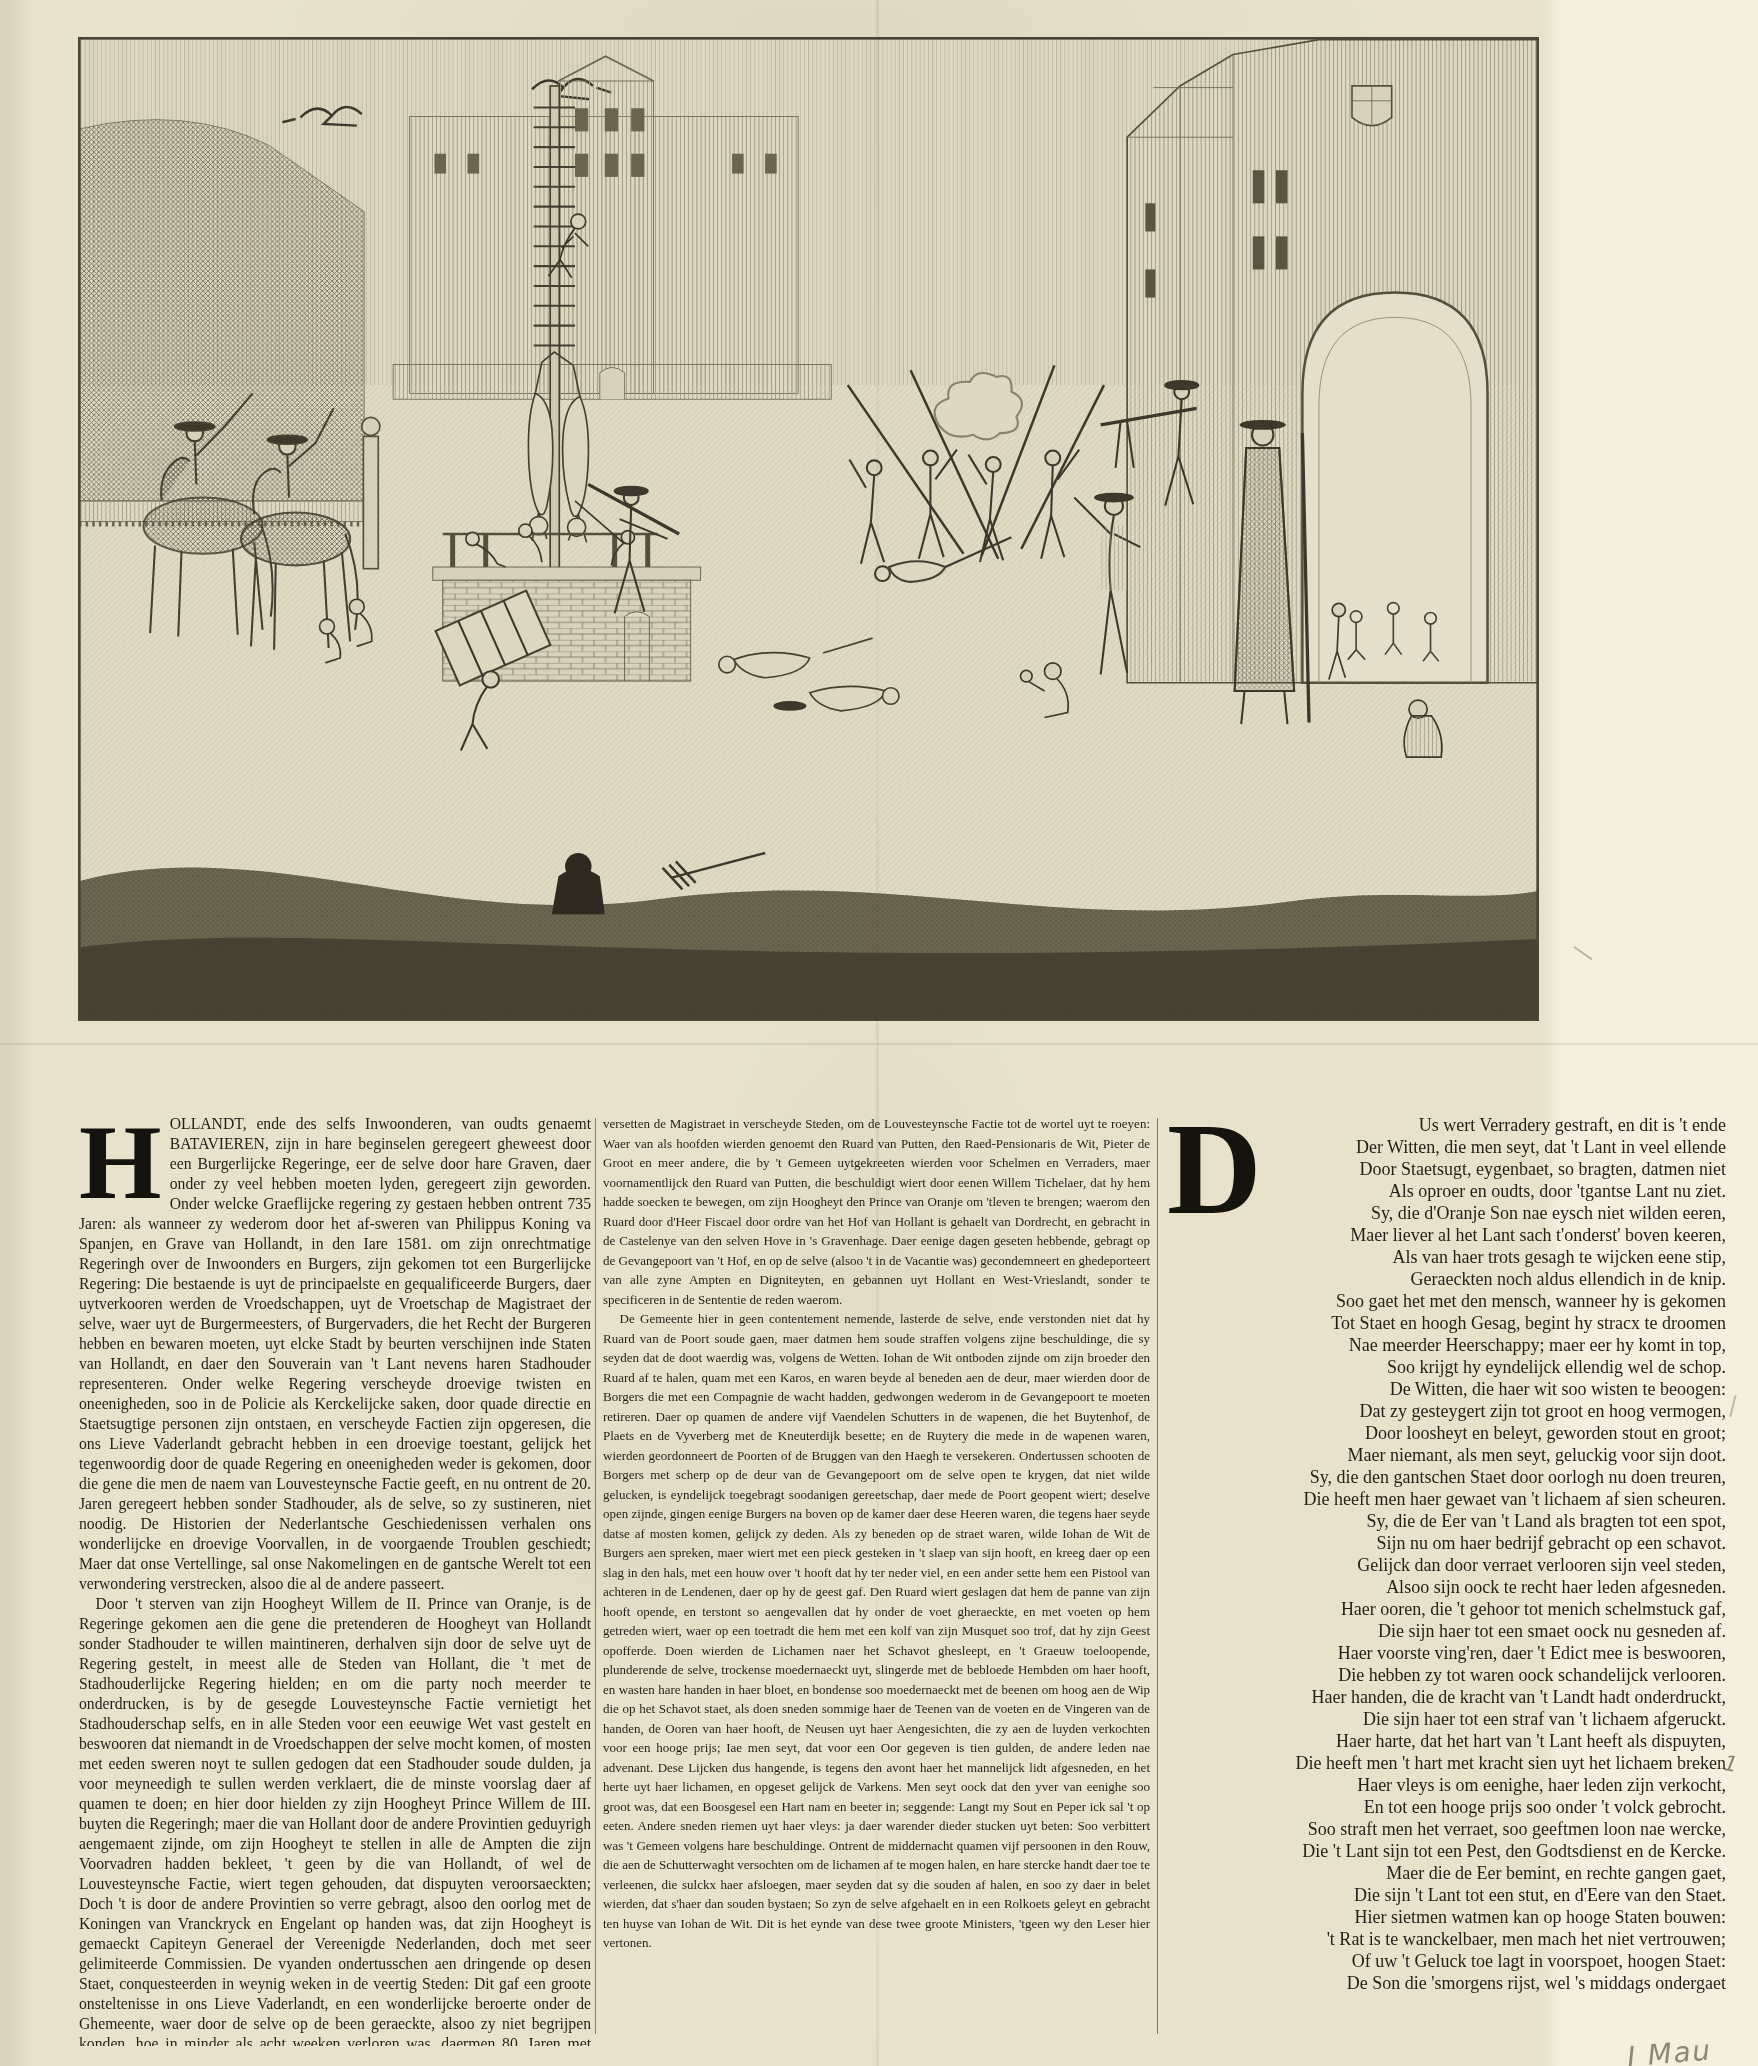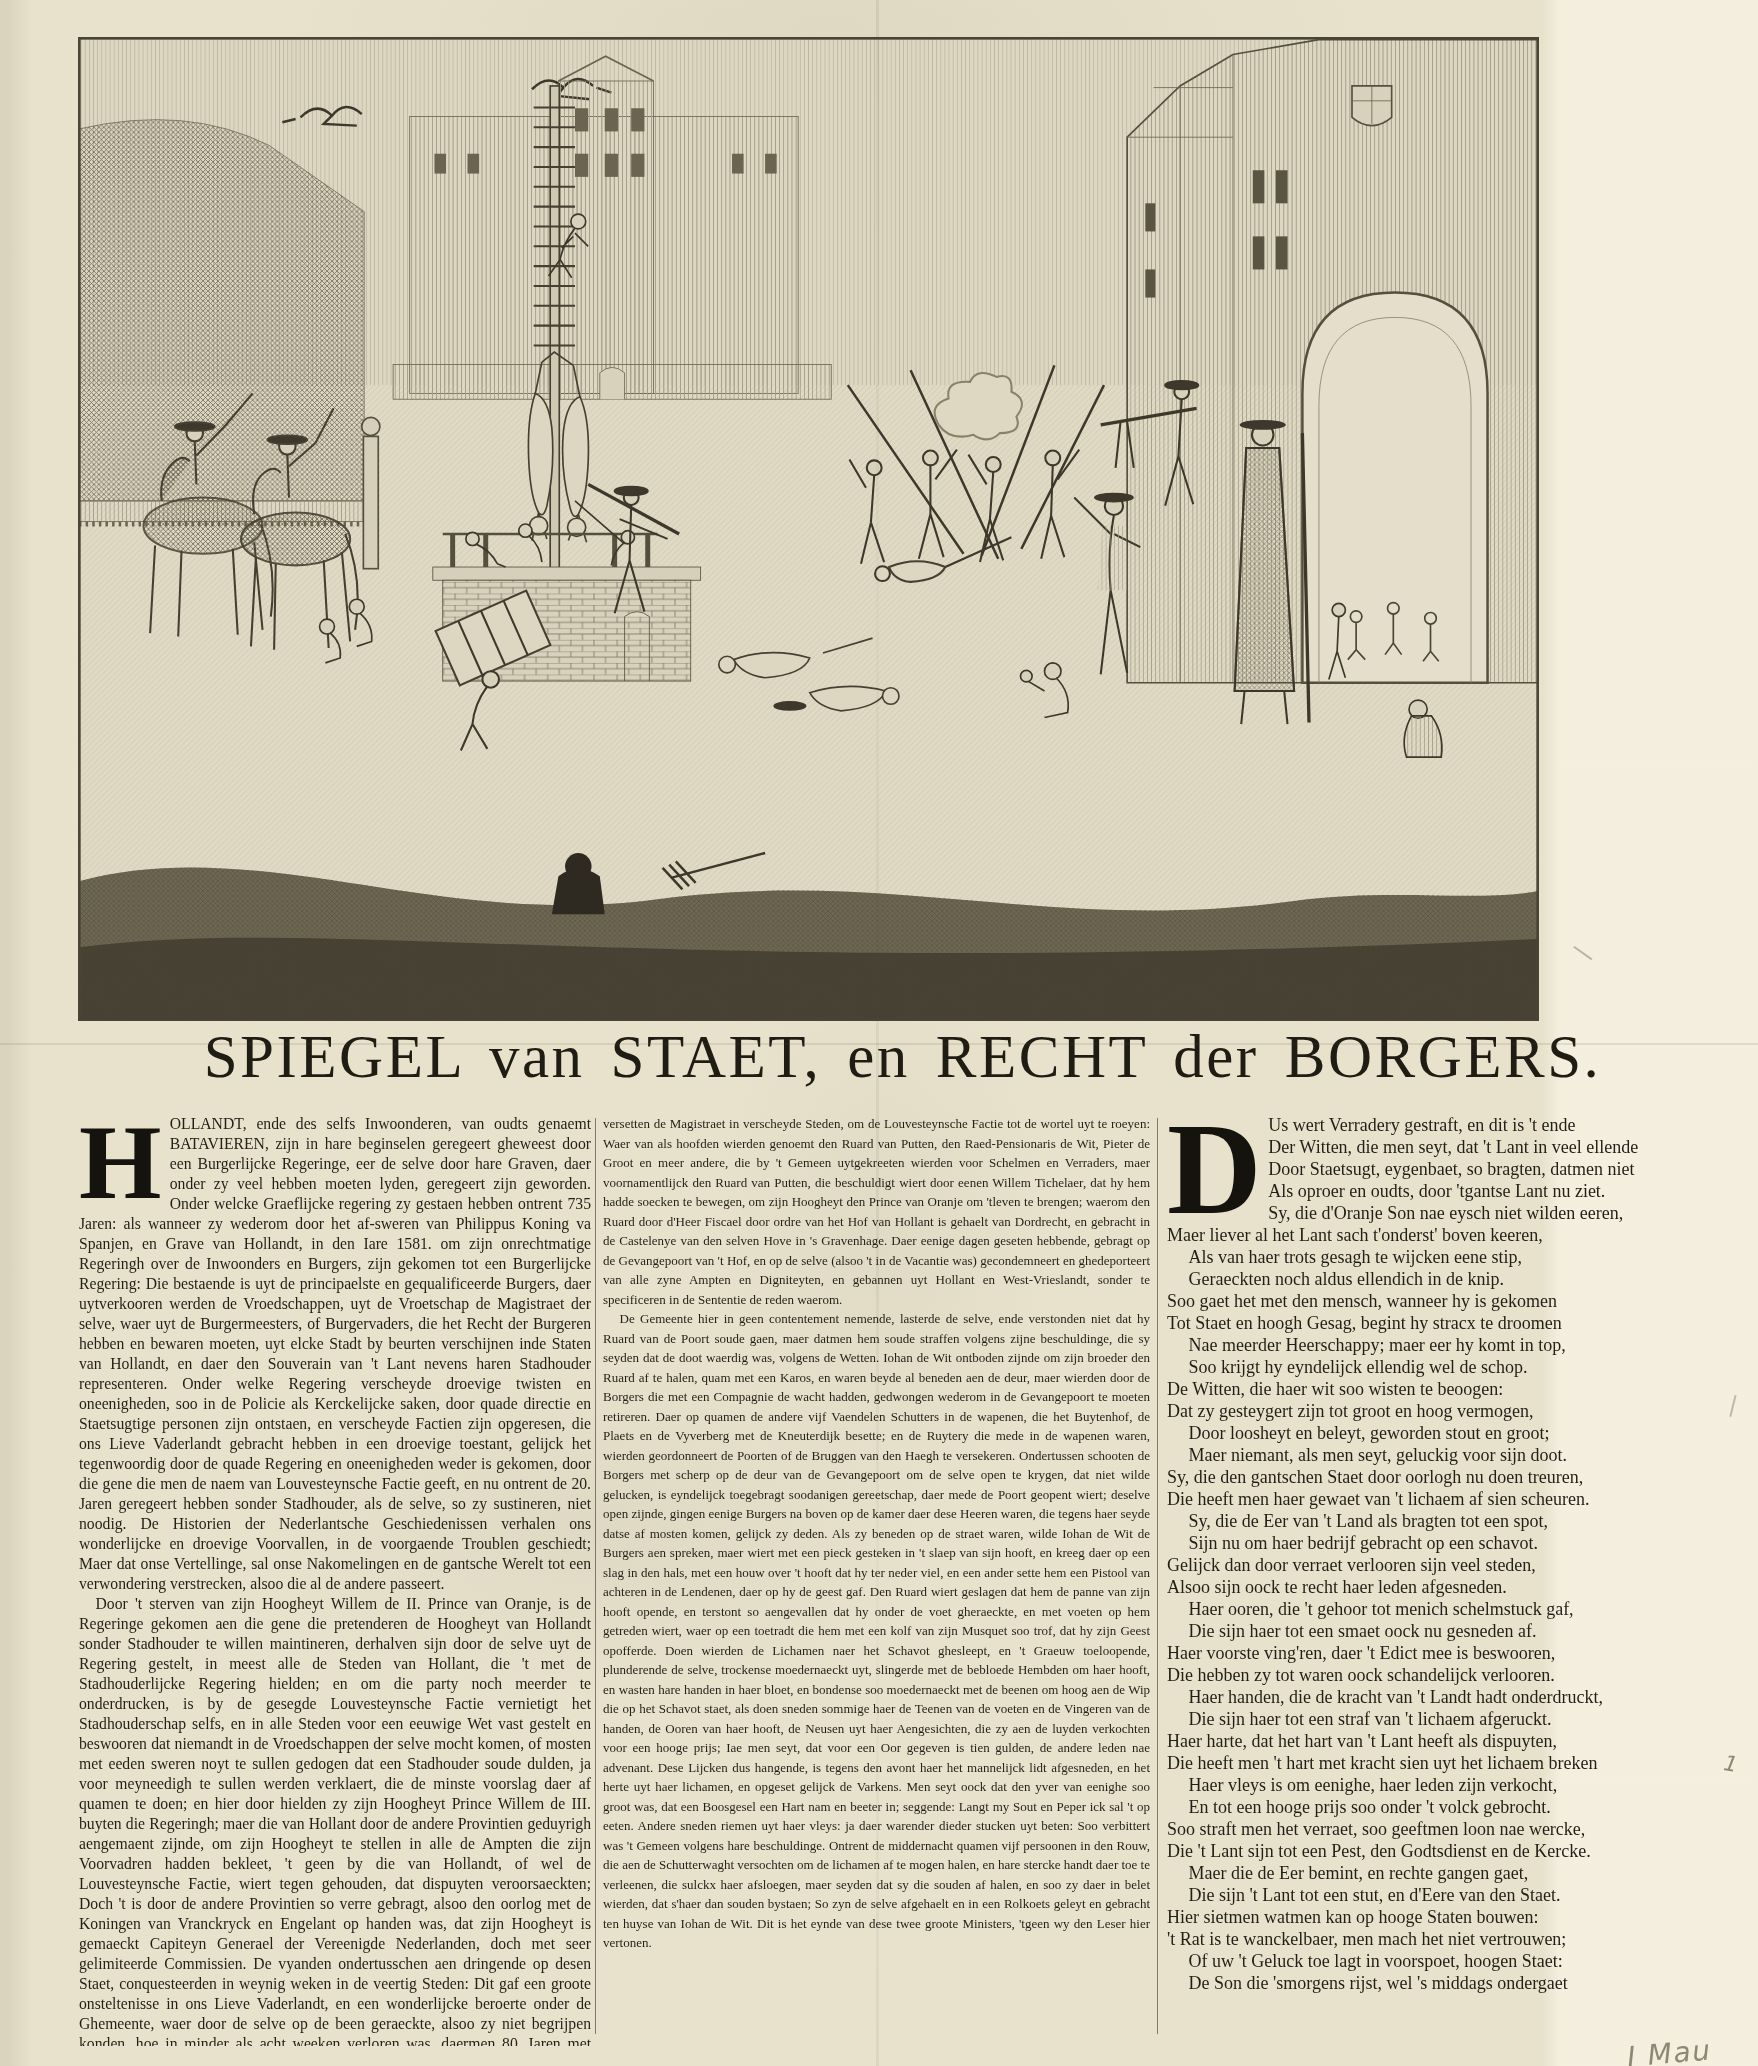--- a/index.html
+++ b/index.html
@@ -29,21 +29,21 @@
   .col1{left:79px;width:512px;font-size:15.7px;line-height:20px;}
   .col2{left:603px;width:547px;font-size:13px;line-height:19.5px;}
   .col3{left:1167px;width:559px;font-size:18px;line-height:22px;text-align:left;}
   .rule{position:absolute;top:1118px;width:0.8px;height:916px;background:rgba(60,54,40,.6);}
   .rule1{left:595px;} .rule2{left:1157px;}
   .col p{margin:0;}
   .col .p2{text-indent:16.5px;}
   .dropcap{float:left;font-weight:bold;color:#15130d;line-height:.8;}
   .dc-h{font-size:106px;padding:6.6px 8.3px 0 0;}
   .dc-d{font-size:131px;padding:3.3px 6.6px 0 0;}
-  .pline{white-space:nowrap;}
+  .pline{white-space:nowrap;text-align:right;}
   .pline.ind{padding-left:21.5px;}
   
   .pencil{position:absolute;color:#8e8773;font-family:"DejaVu Sans",sans-serif;font-style:italic;}
   .pencil-sig{left:1627px;top:2037px;font-size:28px;transform:rotate(-5deg);letter-spacing:1.7px;}
   .pencil-1{left:1724px;top:1751px;font-size:21.5px;transform:rotate(10deg);}
   .pencil-dash{left:1572px;top:952px;width:21.5px;height:1.7px;background:#948d79;transform:rotate(35deg);opacity:.6;}
   .pencil-tick{left:1732px;top:1395px;width:1.7px;height:21.5px;background:#948d79;transform:rotate(14deg);opacity:.55;}
 </style>
 </head>
 <body>
@@ -298,21 +298,20 @@
       <path d="M0,1100 C300,1060 700,1140 1765,1090 L1765,1188 L0,1188 Z" fill="#403a2d" opacity="0.8"></path>
       <g fill="#2e2a21">
         <circle cx="604" cy="1002" r="16"></circle>
           <path d="M580,1014 Q604,996 630,1014 L636,1060 L572,1060 Z"></path>
       </g>
     </g>
 
     <rect x="1" y="1" width="1763" height="1186" fill="none" stroke="#4a4437" stroke-width="2"></rect>
   </svg>
 
-  <h1 class="title">SPIEGEL van STAET, en RECHT der BORGERS.</h1>
 
   <div class="col col1">
     <p class="p1"><span class="dropcap dc-h">H</span><span>OLLANDT, ende des selfs Inwoonderen, van oudts genaemt BATAVIEREN, zijn in hare beginselen geregeert gheweest door een Burgerlijcke Regeringe, eer de selve door hare Graven, daer onder zy veel hebben moeten lyden, geregeert zijn geworden. Onder welcke Graeflijcke regering zy gestaen hebben ontrent 735 Jaren: als wanneer zy wederom door het af-sweren van Philippus Koning va Spanjen, en Grave van Hollandt, in den Iare 1581. om zijn onrechtmatige Regeringh over de Inwoonders en Burgers, zijn gekomen tot een Burgerlijcke Regering: Die bestaende is uyt de principaelste en gequalificeerde Burgers, daer uytverkooren werden de Vroedschappen, uyt de Vroetschap de Magistraet der selve, waer uyt de Burgermeesters, of Burgervaders, die het Recht der Burgeren hebben en bewaren moeten, uyt elcke Stadt by beurten verschijnen inde Staten van Hollandt, en daer den Souverain van 't Lant nevens haren Stadhouder representeren. Onder welke Regering verscheyde droevige twisten en oneenigheden, soo in de Policie als Kerckelijcke saken, door quade directie en Staetsugtige personen zijn ontstaen, en verscheyde Factien zijn opgeresen, die ons Lieve Vaderlandt gebracht hebben in een droevige toestant, gelijck het tegenwoordig door de quade Regering en oneenigheden weder is gekomen, door die gene die men de naem van Louvesteynsche Factie geeft, en nu ontrent de 20. Jaren geregeert hebben sonder Stadhouder, als de selve, so zy sustineren, niet noodig. De Historien der Nederlantsche Geschiedenissen verhalen ons wonderlijcke en droevige Voorvallen, in de voorgaende Troublen geschiedt; Maer dat onse Vertellinge, sal onse Nakomelingen en de gantsche Werelt tot een verwondering verstrecken, alsoo die al de andere passeert.</span></p>
     <p class="p2">Door 't sterven van zijn Hoogheyt Willem de II. Prince van Oranje, is de Regeringe gekomen aen die gene die pretenderen de Hoogheyt van Hollandt sonder Stadhouder te willen maintineren, derhalven sijn door de selve uyt de Regering gestelt, in meest alle de Steden van Hollant, die 't met de Stadhouderlijcke Regering hielden; en om die party noch meerder te onderdrucken, is by de gesegde Louvesteynsche Factie vernietigt het Stadhouderschap selfs, en in alle Steden voor een eeuwige Wet vast gestelt en beswooren dat niemandt in de Vroedschappen der selve mocht komen, of mosten met eeden sweren noyt te sullen gedogen dat een Stadhouder soude dulden, ja voor meyneedigh te sullen werden verklaert, die de minste voorslag daer af quamen te doen; en hier door hielden zy zijn Hoogheyt Prince Willem de III. buyten die Regeringh; maer die van Hollant door de andere Provintien geduyrigh aengemaent zijnde, om zijn Hoogheyt te stellen in alle de Ampten die zijn Voorvadren hadden bekleet, 't geen by die van Hollandt, of wel de Louvesteynsche Factie, wiert tegen gehouden, dat dispuyten veroorsaeckten; Doch 't is door de andere Provintien so verre gebragt, alsoo den oorlog met de Koningen van Vranckryck en Engelant op handen was, dat zijn Hoogheyt is gemaeckt Capiteyn Generael der Vereenigde Nederlanden, doch met seer gelimiteerde Commissien. De vyanden ondertusschen aen dringende op desen Staet, conquesteerden in weynig weken in de veertig Steden: Dit gaf een groote onsteltenisse in ons Lieve Vaderlandt, en een wonderlijcke beroerte onder de Ghemeente, waer door de selve op de been geraeckte, alsoo zy niet begrijpen konden, hoe in minder als acht weeken verloren was, daermen 80. Iaren met groote bloedtstorting om geoorlogt hadt. Dit dede de murmuratie onder de Gemeente van dagh tot dagh vermeerderen, en voornamentlijk door het verlies van soo veel ammunitie van oorlog en Soldaten, soo dat van de Militie die den Staet indienst hadde, naeuwelijcx de helft was over gebleven; dat eyndelijck uytborst op een wantrou op de Regeringe; Veele groote abuysen begosten haer te openbaren, waer door in alle Steden opentlijck wiert geseyt, dat'er schelmen onder de Regeerders waren: Soo dat de Burgers tot de Wapenen quamen, en de Regenten dwongen het voornoemde eeuwig Edict te vernietigen, en zijn Hoogheyt tot Stadhouder aen te nemen, en</p>
   </div>
   <div class="rule rule1"></div>
 
   <div class="col col2">
     <p class="p1">versetten de Magistraet in verscheyde Steden, om de Louvesteynsche Factie tot de wortel uyt te roeyen: Waer van als hoofden wierden genoemt den Ruard van Putten, den Raed-Pensionaris de Wit, Pieter de Groot en meer andere, die by 't Gemeen uytgekreeten wierden voor Schelmen en Verraders, maer voornamentlijck den Ruard van Putten, die beschuldigt wiert door eenen Willem Tichelaer, dat hy hem hadde soecken te bewegen, om zijn Hoogheyt den Prince van Oranje om 'tleven te brengen; waerom den Ruard door d'Heer Fiscael door ordre van het Hof van Hollant is gehaelt van Dordrecht, en gebracht in de Castelenye van den selven Hove in 's Gravenhage. Daer eenige dagen geseten hebbende, gebragt op de Gevangepoort van 't Hof, en op de selve (alsoo 't in de Vacantie was) gecondemneert en ghedeporteert van alle zyne Ampten en Digniteyten, en gebannen uyt Hollant en West-Vrieslandt, sonder te specificeren in de Sententie de reden waerom.</p>
     <p class="p2">De Gemeente hier in geen contentement nemende, lasterde de selve, ende verstonden niet dat hy Ruard van de Poort soude gaen, maer datmen hem soude straffen volgens zijne beschuldinge, die sy seyden dat de doot waerdig was, volgens de Wetten. Iohan de Wit ontboden zijnde om zijn broeder den Ruard af te halen, quam met een Karos, en waren beyde al beneden aen de deur, maer wierden door de Borgers die met een Compagnie de wacht hadden, gedwongen wederom in de Gevangepoort te moeten retireren. Daer op quamen de andere vijf Vaendelen Schutters in de wapenen, die het Buytenhof, de Plaets en de Vyverberg met de Kneuterdijk besette; en de Ruytery die mede in de wapenen waren, wierden geordonneert de Poorten of de Bruggen van den Haegh te versekeren. Ondertussen schooten de Borgers met scherp op de deur van de Gevangepoort om de selve open te krygen, dat niet wilde gelucken, is eyndelijck toegebragt soodanigen gereetschap, daer mede de Poort geopent wiert; deselve open zijnde, gingen eenige Burgers na boven op de kamer daer dese Heeren waren, die tegens haer seyde datse af mosten komen, gelijck zy deden. Als zy beneden op de straet waren, wilde Iohan de Wit de Burgers aen spreken, maer wiert met een pieck gesteken in 't slaep van sijn hooft, en kreeg daer op een slag in den hals, met een houw over 't hooft dat hy ter neder viel, en een ander sette hem een Pistool van achteren in de Lendenen, daer op hy de geest gaf. Den Ruard wiert geslagen dat hem de panne van zijn hooft opende, en terstont so aengevallen dat hy onder de voet gheraeckte, en met voeten op hem getreden wiert, waer op een toetradt die hem met een kolf van zijn Musquet soo trof, dat hy zijn Geest opofferde. Doen wierden de Lichamen naer het Schavot ghesleept, en 't Graeuw toeloopende, plunderende de selve, trockense moedernaeckt uyt, slingerde met de bebloede Hembden om haer hooft, en wasten hare handen in haer bloet, en bondense soo moedernaeckt met de beenen om hoog aen de Wip die op het Schavot staet, als doen sneden sommige haer de Teenen van de voeten en de Vingeren van de handen, de Ooren van haer hooft, de Neusen uyt haer Aengesichten, die zy aen de luyden verkochten voor een hooge prijs; Iae men seyt, dat voor een Oor gegeven is tien gulden, de andere leden nae advenant. Dese Lijcken dus hangende, is tegens den avont haer het mannelijck lidt afgesneden, en het herte uyt haer lichamen, en opgeset gelijck de Varkens. Men seyt oock dat den yver van eenighe soo groot was, dat een Boosgesel een Hart nam en beeter in; seggende: Langt my Sout en Peper ick sal 't op eeten. Andere sneden riemen uyt haer vleys: ja daer warender dieder stucken uyt beten: Soo verbittert was 't Gemeen volgens hare beschuldinge. Ontrent de middernacht quamen vijf persoonen in den Rouw, die aen de Schutterwaght versochten om de lichamen af te mogen halen, en hare stercke handt daer toe te verleenen, die sulckx haer afsloegen, maer seyden dat sy die souden af halen, en soo zy daer in belet wierden, dat s'haer dan souden bystaen; So zyn de selve afgehaelt en in een Rolkoets geleyt en gebracht ten huyse van Iohan de Wit. Dit is het eynde van dese twee groote Ministers, 'tgeen wy den Leser hier vertonen.</p>

